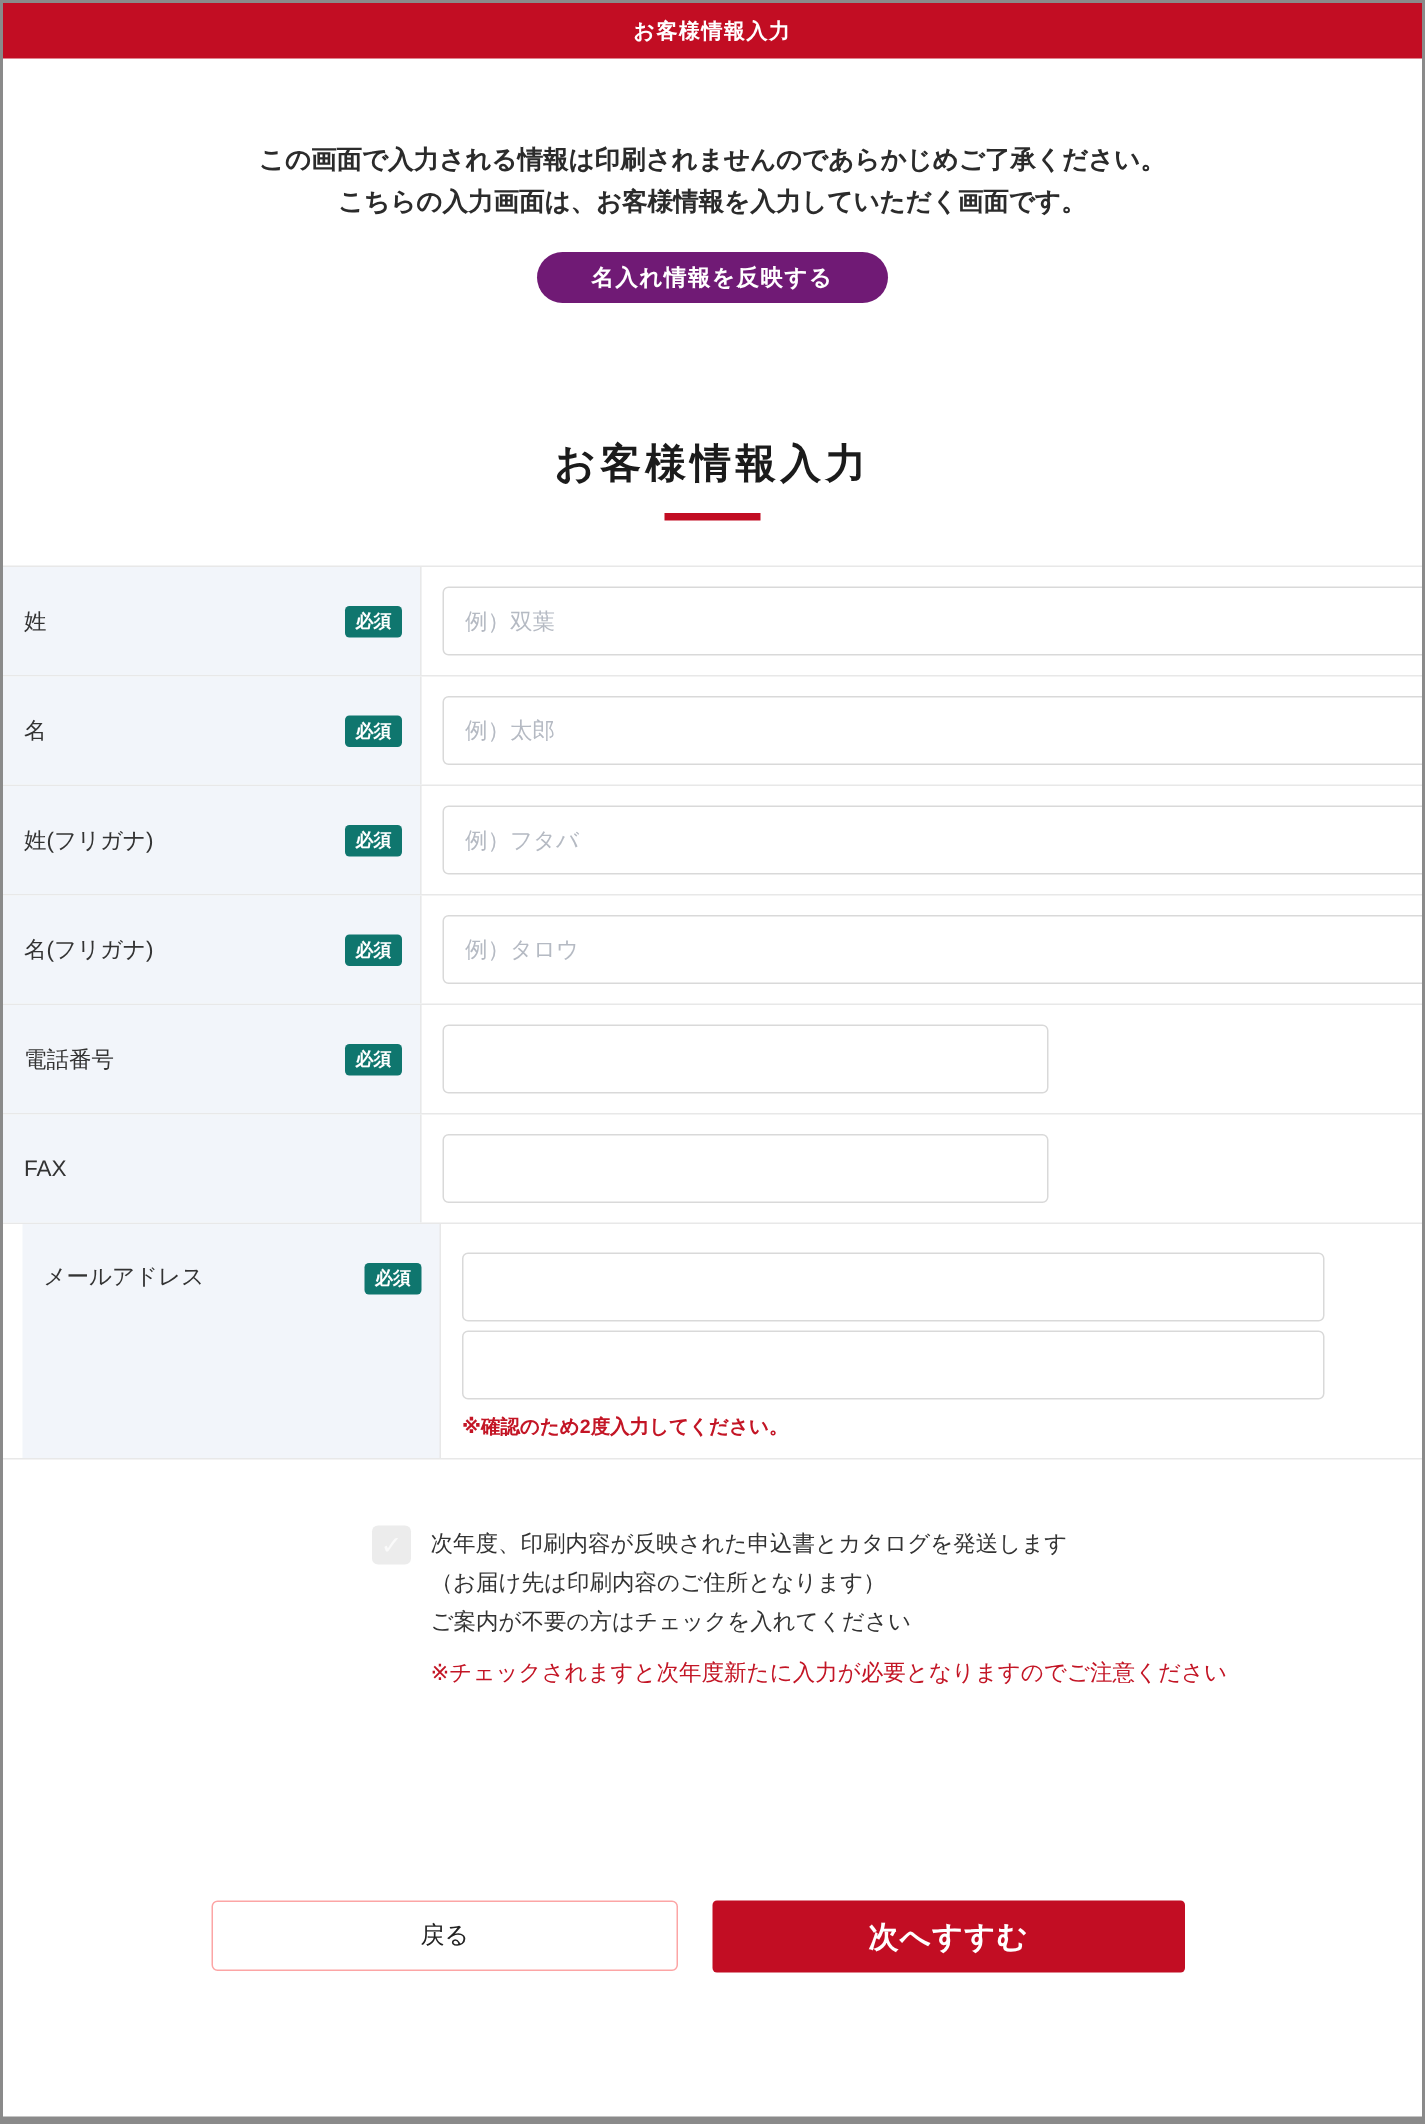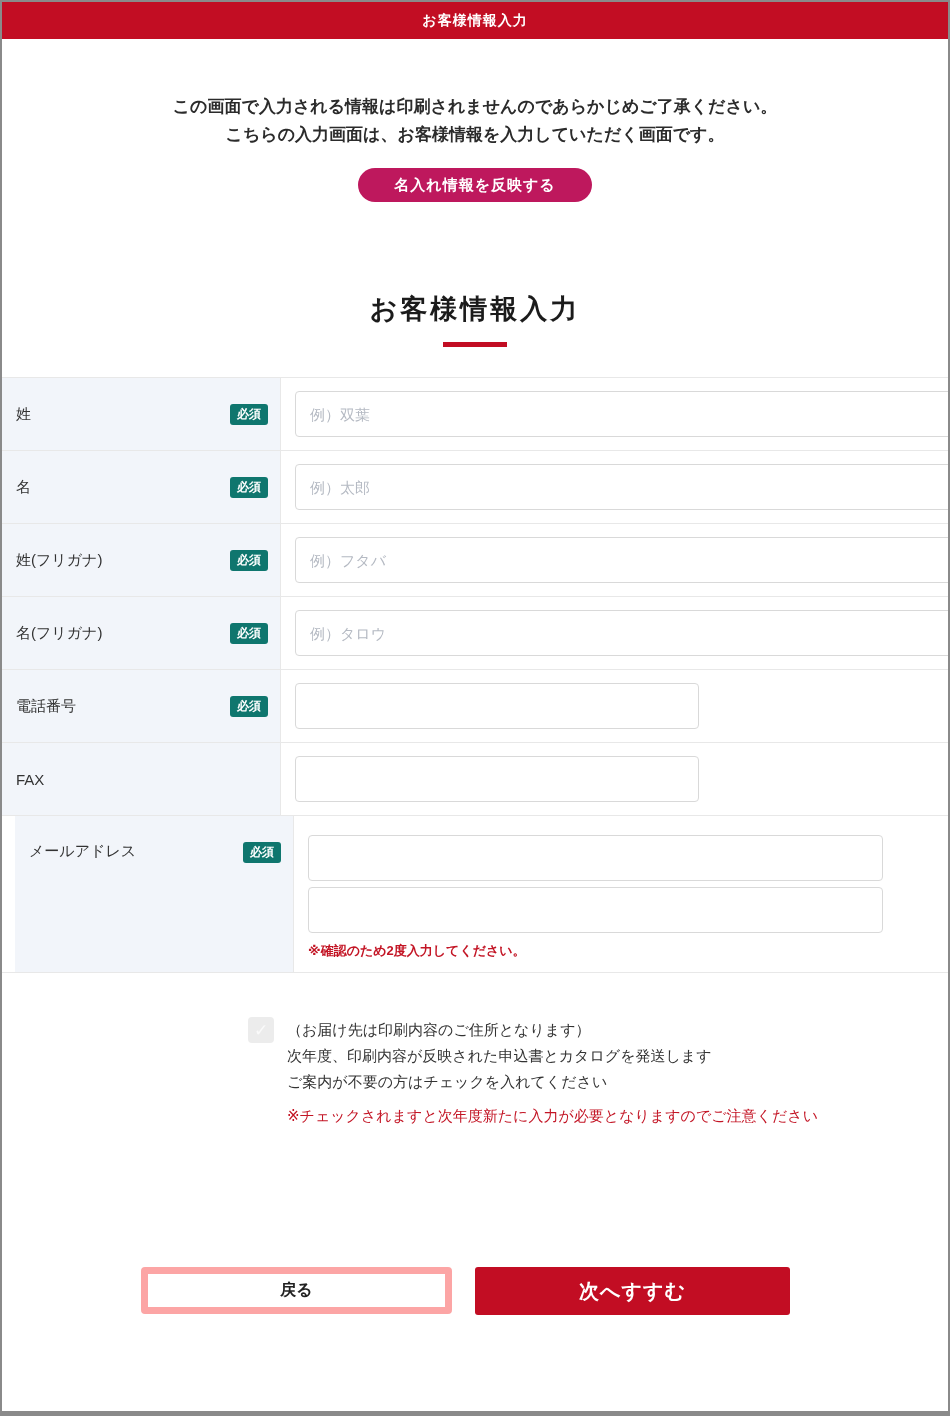--- a/index.html
+++ b/index.html
@@ -41,21 +41,21 @@
     color: #2b2b2b;
   }
   .reflect-wrap {
     margin-top: 19px;
     display: flex;
     justify-content: center;
   }
   .reflect-btn {
     height: 34px;
     padding: 0 36px;
-    background: #be185d;
+    background: #701a75;
     color: #fff;
     font-size: 15px;
     font-weight: bold;
     border: none;
     border-radius: 17px;
     display: flex;
     align-items: center;
     justify-content: center;
     cursor: pointer;
     letter-spacing: 1px;
@@ -190,24 +190,24 @@
   .footer-buttons {
     margin-top: 142px;
     margin-left: 139px;
     display: flex;
     gap: 23px;
   }
   .back-btn {
     width: 311px;
     height: 47px;
     background: #fff;
-    border: 7px solid #fca5a5;
+    border: 1px solid #fca5a5;
     border-radius: 4px;
     font-size: 16px;
-    font-weight: bold;
+    font-weight: normal;
     color: #222;
     cursor: pointer;
     font-family: inherit;
   }
   .next-btn {
     width: 315px;
     height: 48px;
     background: #c20d23;
     border: none;
     border-radius: 3px;
@@ -313,22 +313,22 @@
       </div>
     </div>
 
   </div>
 
   <div class="notice-block">
     <div class="checkbox">
       <span class="check">✓</span>
     </div>
     <div class="notice-lines">
+      <div>次年度、印刷内容が反映された申込書とカタログを発送します</div>
       <div>（お届け先は印刷内容のご住所となります）</div>
-      <div>次年度、印刷内容が反映された申込書とカタログを発送します</div>
       <div>ご案内が不要の方はチェックを入れてください</div>
     </div>
   </div>
   <div class="notice-warning">※チェックされますと次年度新たに入力が必要となりますのでご注意ください</div>
 
   <div class="footer-buttons">
     <button class="back-btn">戻る</button>
     <button class="next-btn">次へすすむ</button>
   </div>
 

